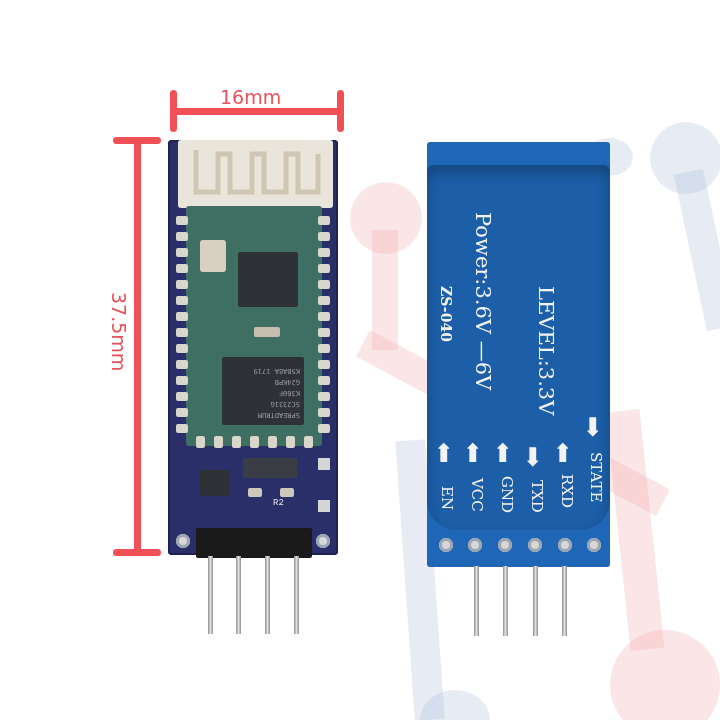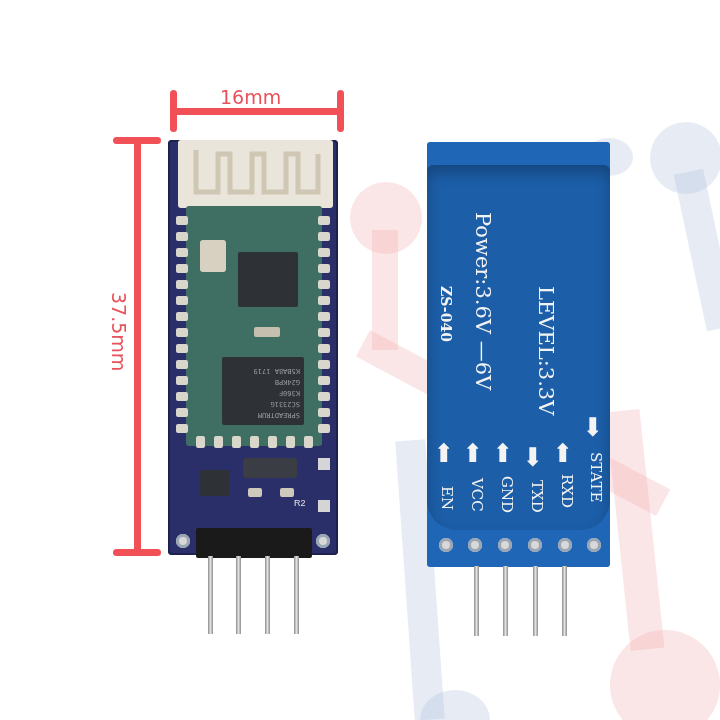--- a/index.html
+++ b/index.html
@@ -107,21 +107,21 @@
   <div>K360F</div>
   <div>G24KPB</div>
   <div>K5BA8A 1719</div>
 </div>
 <div class="abs" style="left:254px;top:327px;width:26px;height:10px;background:#c6bfb0;border-radius:2px;"></div>
 
 <div class="chip" style="left:200px;top:470px;width:30px;height:26px;"></div>
 <div class="chip" style="left:243px;top:458px;width:54px;height:20px;background:#3a3d44;"></div>
 <div class="abs" style="left:248px;top:488px;width:14px;height:9px;background:#cfc9bc;border-radius:2px;"></div>
 <div class="abs" style="left:280px;top:488px;width:14px;height:9px;background:#cfc9bc;border-radius:2px;"></div>
-<div class="abs" style="left:294px;top:498px;font-family:Liberation Sans, sans-serif;font-size:9px;color:#e6e6e6;">R2</div>
+<div class="abs" style="left:273px;top:498px;font-family:Liberation Mono, monospace;font-size:9px;color:#e6e6e6;">R2</div>
 <div class="abs" style="left:318px;top:458px;width:12px;height:12px;background:#d5d5d5;"></div>
 <div class="abs" style="left:318px;top:500px;width:12px;height:12px;background:#d5d5d5;"></div>
 <div class="hole" style="left:176px;top:534px;"></div>
 <div class="hole" style="left:316px;top:534px;"></div>
 
 <div class="header-block" style="left:196px;top:528px;width:116px;height:30px;"></div>
 <div class="pin" style="left:208px;top:556px;height:78px;"></div>
 <div class="pin" style="left:236px;top:556px;height:78px;"></div>
 <div class="pin" style="left:265px;top:556px;height:78px;"></div>
 <div class="pin" style="left:294px;top:556px;height:78px;"></div>

